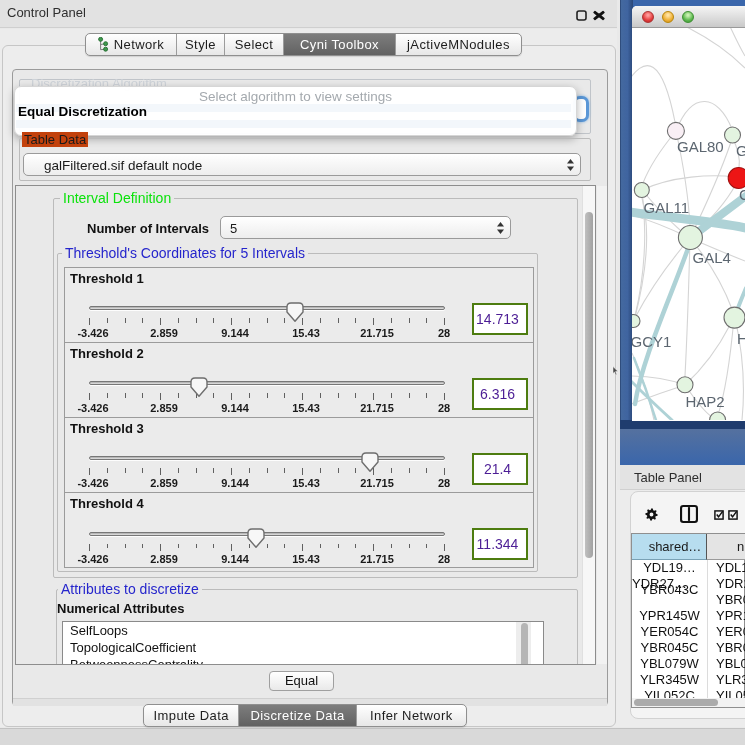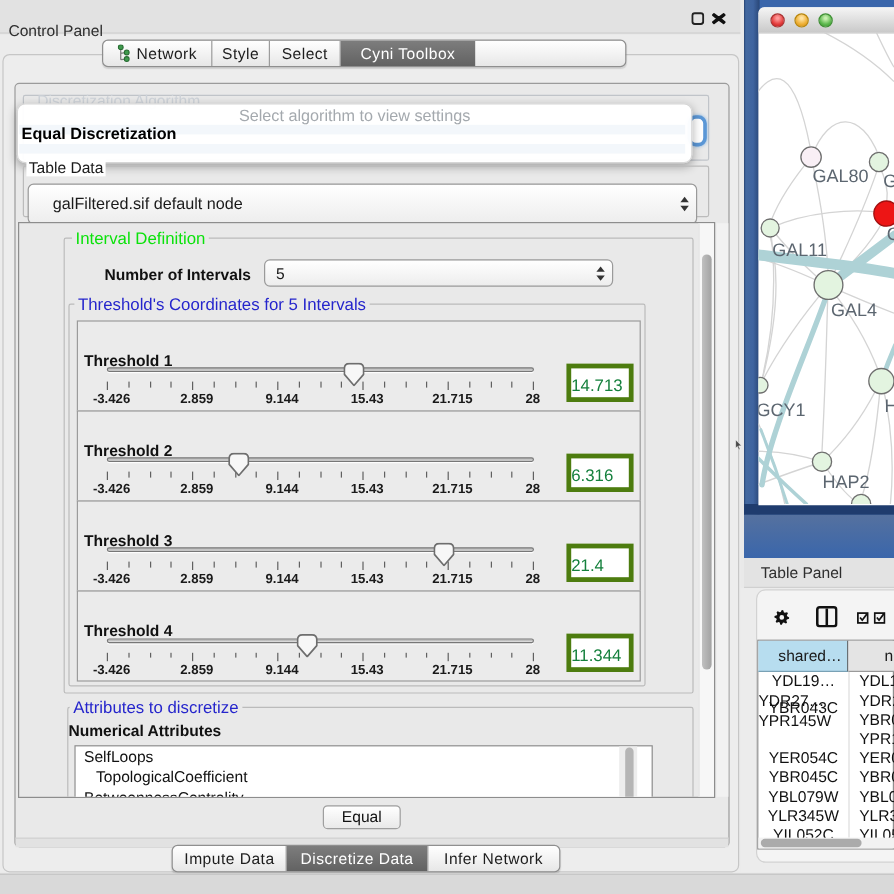--- a/index.html
+++ b/index.html
@@ -3,21 +3,21 @@
 <meta charset="utf-8">
 <style>
 * { margin:0; padding:0; box-sizing:border-box; }
 html,body { width:745px; height:745px; overflow:hidden; }
 body { font-family:"Liberation Sans", sans-serif; background:#e9e9e9; position:relative; }
 .abs { position:absolute; }
 .bold { font-weight:bold; }
 
 
 #titlebar { left:0; top:0; width:617px; height:28px; background:#e2e2e2; border-bottom:1px solid #cfcfcf; }
-#titlebar .t { position:absolute; left:7px; top:18px; font-size:13px; color:#2e2e2e; }
+#titlebar .t { position:absolute; left:7px; top:5px; font-size:13px; color:#2e2e2e; }
 #winbody { left:0; top:29px; width:617px; height:698px; background:#ececec; }
 #outerpanel { left:2px; top:45px; width:614px; height:682px; background:#ededed; border:1px solid #c6c6c6; border-radius:6px; }
 
 
 .seg { position:absolute; display:flex; height:23px; border:1px solid #8f8f8f; border-radius:5px; overflow:hidden; background:linear-gradient(#ffffff,#e7e7e7); box-shadow:0 1px 1px rgba(0,0,0,0.12); }
 .seg .s { display:flex; align-items:center; justify-content:center; font-size:13px; letter-spacing:0.4px; color:#1d1d1d; border-right:1px solid #9c9c9c; white-space:nowrap; }
 .seg .s:last-child { border-right:none; }
 .seg .sel { background:linear-gradient(#7d7d7d,#626262); color:#ffffff; }
 
 
@@ -27,23 +27,23 @@
 .group { position:absolute; border:1px solid #bbbbbb; border-radius:2px; }
 .gtitle { position:absolute; top:-8px; font-size:14px; background:#e9e9e9; padding:0 3px; white-space:nowrap; }
 
 
 .combo { position:absolute; background:linear-gradient(#ffffff,#ededed); border:1px solid #9a9a9a; border-radius:5px; font-size:13px; color:#1a1a1a; }
 .combo .txt { position:absolute; left:9px; top:50%; transform:translateY(-50%); }
 .combo svg.arr { position:absolute; right:5px; top:50%; transform:translateY(-50%); }
 
 
 .thp { position:absolute; left:48px; width:470px; height:76px; border:1px solid #9b9b9b; background:#ebebeb; }
-.thp .lab { position:absolute; left:5px; top:3px; font-size:13px; font-weight:bold; color:#111;margin-top:22px; }
+.thp .lab { position:absolute; left:5px; top:3px; font-size:13px; font-weight:bold; color:#111; }
 .thp .track { position:absolute; left:24px; top:38.5px; width:356px; height:4px; border:1px solid #777; border-radius:2px; background:linear-gradient(#a8a8a8,#e6e6e6); box-shadow:0 1px 0 rgba(255,255,255,0.9); }
-.thp .vbox { position:absolute; left:407px; top:35px; width:56px; height:32px; background:#ffffff; border:4px solid #4d7c0f; font-size:14px; color:#15803d; text-align:left; line-height:28px; padding-right:5px; }
+.thp .vbox { position:absolute; left:407px; top:35px; width:56px; height:32px; background:#ffffff; border:2px solid #4d7c0f; font-size:14px; color:#4c1d95; text-align:center; line-height:28px; padding-right:5px; }
 .tick { position:absolute; width:1px; background:#606060; }
 .tlabel { position:absolute; font-size:11px; font-weight:bold; color:#1a1a1a; transform:translateX(-50%); top:59.5px; }
 .thumb { position:absolute; top:34.5px; width:18px; height:20px; transform:translateX(-50%); }
 
 
 #popup { left:14px; top:86px; width:563px; height:50px; background:rgba(255,255,255,0.97); border:1px solid #d6d6d6; border-radius:7px; box-shadow:0 3px 8px rgba(0,0,0,0.3);padding-left:32px; }
 
 
 .macbtn { position:absolute; background:linear-gradient(#ffffff,#e9e9e9); border:1px solid #9f9f9f; border-radius:4px; font-size:13px; color:#111; text-align:center; }
 
@@ -77,39 +77,40 @@
 <div class="seg" style="left:85px; top:33px; width:437px;">
   <div class="s" style="width:91px"><svg width="11" height="15" viewBox="0 0 11 15" style="margin-right:5px">
         <path d="M2.6 2.5 V12.7 M2.6 7.5 L7.3 6.7 M2.6 12.7 L7.3 12.2" fill="none" stroke="#7a7a7a" stroke-width="1"></path>
         <circle cx="2.6" cy="2.3" r="2" fill="#3f9a4d" stroke="#266b31" stroke-width="0.9"></circle>
         <circle cx="7.6" cy="6.7" r="2" fill="#3f9a4d" stroke="#266b31" stroke-width="0.9"></circle>
         <circle cx="7.6" cy="12.2" r="2" fill="#3f9a4d" stroke="#266b31" stroke-width="0.9"></circle>
       </svg>Network</div>
   <div class="s" style="width:48px">Style</div>
   <div class="s" style="width:59px">Select</div>
   <div class="s sel" style="width:112px">Cyni Toolbox</div>
+  <div class="s" style="width:125px">jActiveMNodules</div>
 </div>
 
 <div class="abs" id="mainpanel"></div>
 
 <div class="abs" style="left:19px;top:79px;width:572px;height:55px;border:1px solid #c0c4c9;border-radius:2px;"></div>
 <div class="abs" style="left:31px;top:76px;font-size:13px;color:#ced3d9;">Discretization Algorithm</div>
 
 <div class="abs" style="left:573px;top:96px;width:16px;height:26px;background:#fff;border:3px solid #5b97d6;border-radius:7px;box-shadow:0 0 3px #7fb2e3;"></div>
 
 <div class="abs" id="popup">
   <div class="abs" style="left:1px;top:17px;width:99%;height:8px;background:#f3f7fb;"></div>
   <div class="abs" style="left:1px;top:33px;width:99%;height:8px;background:#f3f7fb;"></div>
   <div class="abs" style="left:0;top:2px;width:100%;text-align:center;font-size:13.5px;color:#a4a9ae;">Select algorithm to view settings</div>
   <div class="abs" style="left:3px;top:17px;font-size:13.5px;font-weight:bold;color:#000;">Equal Discretization</div>
 </div>
 
 <div class="abs" style="left:19px;top:138px;width:572px;height:43px;border:1px solid #bbb;border-radius:2px;"></div>
-<div class="abs" style="left:22px;top:132px;font-size:13px;color:#1a1a1a;background:#ffffff;padding:0 2px;">Table Data</div>
-<div class="combo" style="left:23px;top:153px;width:558px;height:34px;padding-left:40px;">
+<div class="abs" style="left:22px;top:132px;font-size:13px;color:#1a1a1a;background:#c2410c;padding:0 2px;">Table Data</div>
+<div class="combo" style="left:23px;top:153px;width:558px;height:23px;padding-left:40px;">
   <div class="txt" style="left:20px;font-size:13.5px;">galFiltered.sif default node</div>
   <svg class="arr" width="9" height="14" viewBox="0 0 9 14">
       <path d="M4.5 1 L8 5.5 L1 5.5 Z" fill="#333"></path>
       <path d="M4.5 13 L8 8.5 L1 8.5 Z" fill="#333"></path>
     </svg>
 </div>
 
 <div class="abs" style="left:15px;top:185px;width:581px;height:480px;border:1px solid #8d8d8d;background:#e9e9e9;overflow:hidden;">
 
   <div class="group" style="left:37px;top:12px;width:525px;height:380px;"></div>
@@ -268,21 +269,21 @@
         </svg>
         <div class="vbox">11.344</div>
       </div>
     </div>
 
   <div class="group" style="left:40px;top:403px;width:522px;height:120px;"></div>
   <div class="gtitle" style="left:42px;top:395px;color:#2525cc;">Attributes to discretize</div>
   <div class="abs bold" style="left:41px;top:415px;font-size:13px;color:#111;">Numerical Attributes</div>
   <div class="abs" style="left:46px;top:435px;width:482px;height:46px;background:#fff;border:1px solid #8a8a8a;">
     <div style="font-size:13px;color:#111;padding-left:7px;height:17px;line-height:17px;">SelfLoops</div>
-    <div style="font-size:13px;color:#111;padding-left:17px;height:17px;line-height:17px;">TopologicalCoefficient</div>
+    <div style="font-size:13px;color:#111;padding-left:7px;height:17px;line-height:17px;">TopologicalCoefficient</div>
     <div style="font-size:13px;color:#111;padding-left:7px;height:17px;line-height:17px;">BetweennessCentrality</div>
     <div class="abs" style="left:453px;top:0;width:15px;height:46px;background:#ededed;"></div>
     <div class="abs" style="left:458px;top:1px;width:7px;height:45px;background:#b5b5b5;border-radius:4px 4px 0 0;"></div>
   </div>
 
   <div class="abs" style="left:566px;top:0;width:15px;height:478px;background:#f7f7f7;border-left:1px solid #e0e0e0;"></div>
   <div class="abs" style="left:569px;top:26px;width:8px;height:346px;background:linear-gradient(90deg,#c0c0c0,#a2a2a2);border-radius:4px;"></div>
 </div>
 
 <div class="abs" style="left:597px;top:186px;width:10px;height:478px;background:#f2f2f2;"></div>
@@ -396,21 +397,21 @@
 
   <div class="abs" style="left:0;top:0;width:75px;height:26px;background:#b7ddef;border-right:1.5px solid #555;border-bottom:1px solid #79a1b5;font-size:13px;color:#1a1a1a;text-align:center;line-height:25px;padding-left:12px;">shared…</div>
   <div class="abs" style="left:75px;top:0;width:39px;height:26px;background:#e4e4e4;border-bottom:1px solid #9a9a9a;font-size:13px;color:#1a1a1a;padding-left:30px;line-height:25px;">n</div>
   <div id="rows">
       <div class="abs" style="left:0;top:26px;width:75px;height:16px;font-size:13px;color:#111;text-align:center;line-height:16px;">YDL19…</div>
       <div class="abs" style="left:84px;top:26px;width:30px;height:16px;font-size:13px;color:#111;line-height:16px;">YDL19</div>
       <div class="abs" style="left:0;top:42px;width:75px;height:16px;font-size:13px;color:#111;text-align:left;line-height:16px;">YDR27…</div>
       <div class="abs" style="left:84px;top:42px;width:30px;height:16px;font-size:13px;color:#111;line-height:16px;">YDR27</div>
       <div class="abs" style="left:0;top:48px;width:75px;height:16px;font-size:13px;color:#111;text-align:center;line-height:16px;">YBR043C</div>
       <div class="abs" style="left:84px;top:58px;width:30px;height:16px;font-size:13px;color:#111;line-height:16px;">YBR04</div>
-      <div class="abs" style="left:0;top:59px;width:75px;height:16px;font-size:13px;color:#111;text-align:left;line-height:16px;">YPR145W</div>
+      <div class="abs" style="left:0;top:74px;width:75px;height:16px;font-size:13px;color:#111;text-align:center;line-height:16px;">YPR145W</div>
       <div class="abs" style="left:84px;top:74px;width:30px;height:16px;font-size:13px;color:#111;line-height:16px;">YPR14</div>
       <div class="abs" style="left:0;top:90px;width:75px;height:16px;font-size:13px;color:#111;text-align:center;line-height:16px;">YER054C</div>
       <div class="abs" style="left:84px;top:90px;width:30px;height:16px;font-size:13px;color:#111;line-height:16px;">YER05</div>
       <div class="abs" style="left:0;top:106px;width:75px;height:16px;font-size:13px;color:#111;text-align:center;line-height:16px;">YBR045C</div>
       <div class="abs" style="left:84px;top:106px;width:30px;height:16px;font-size:13px;color:#111;line-height:16px;">YBR04</div>
       <div class="abs" style="left:0;top:122px;width:75px;height:16px;font-size:13px;color:#111;text-align:center;line-height:16px;">YBL079W</div>
       <div class="abs" style="left:84px;top:122px;width:30px;height:16px;font-size:13px;color:#111;line-height:16px;">YBL07</div>
       <div class="abs" style="left:0;top:138px;width:75px;height:16px;font-size:13px;color:#111;text-align:center;line-height:16px;">YLR345W</div>
       <div class="abs" style="left:84px;top:138px;width:30px;height:16px;font-size:13px;color:#111;line-height:16px;">YLR34</div>
       <div class="abs" style="left:0;top:154px;width:75px;height:16px;font-size:13px;color:#111;text-align:center;line-height:16px;">YIL052C</div>

